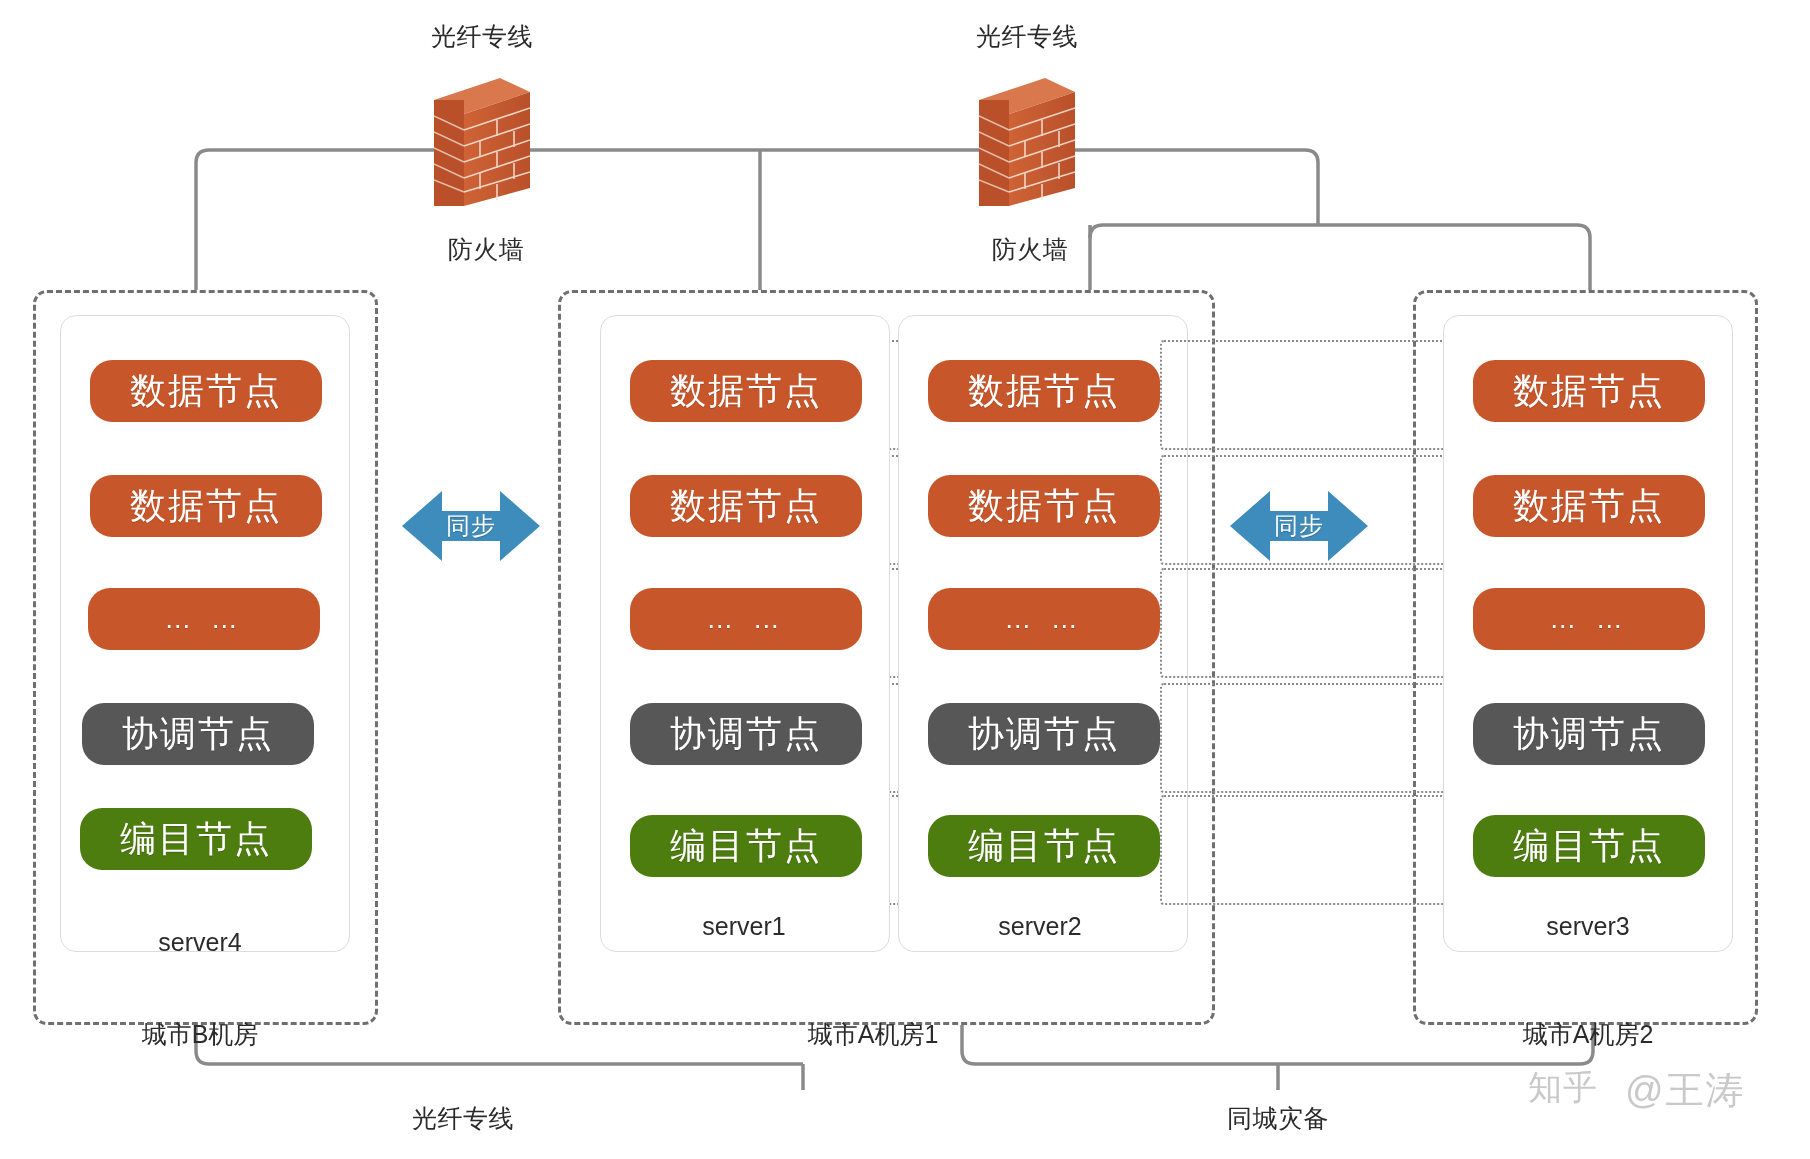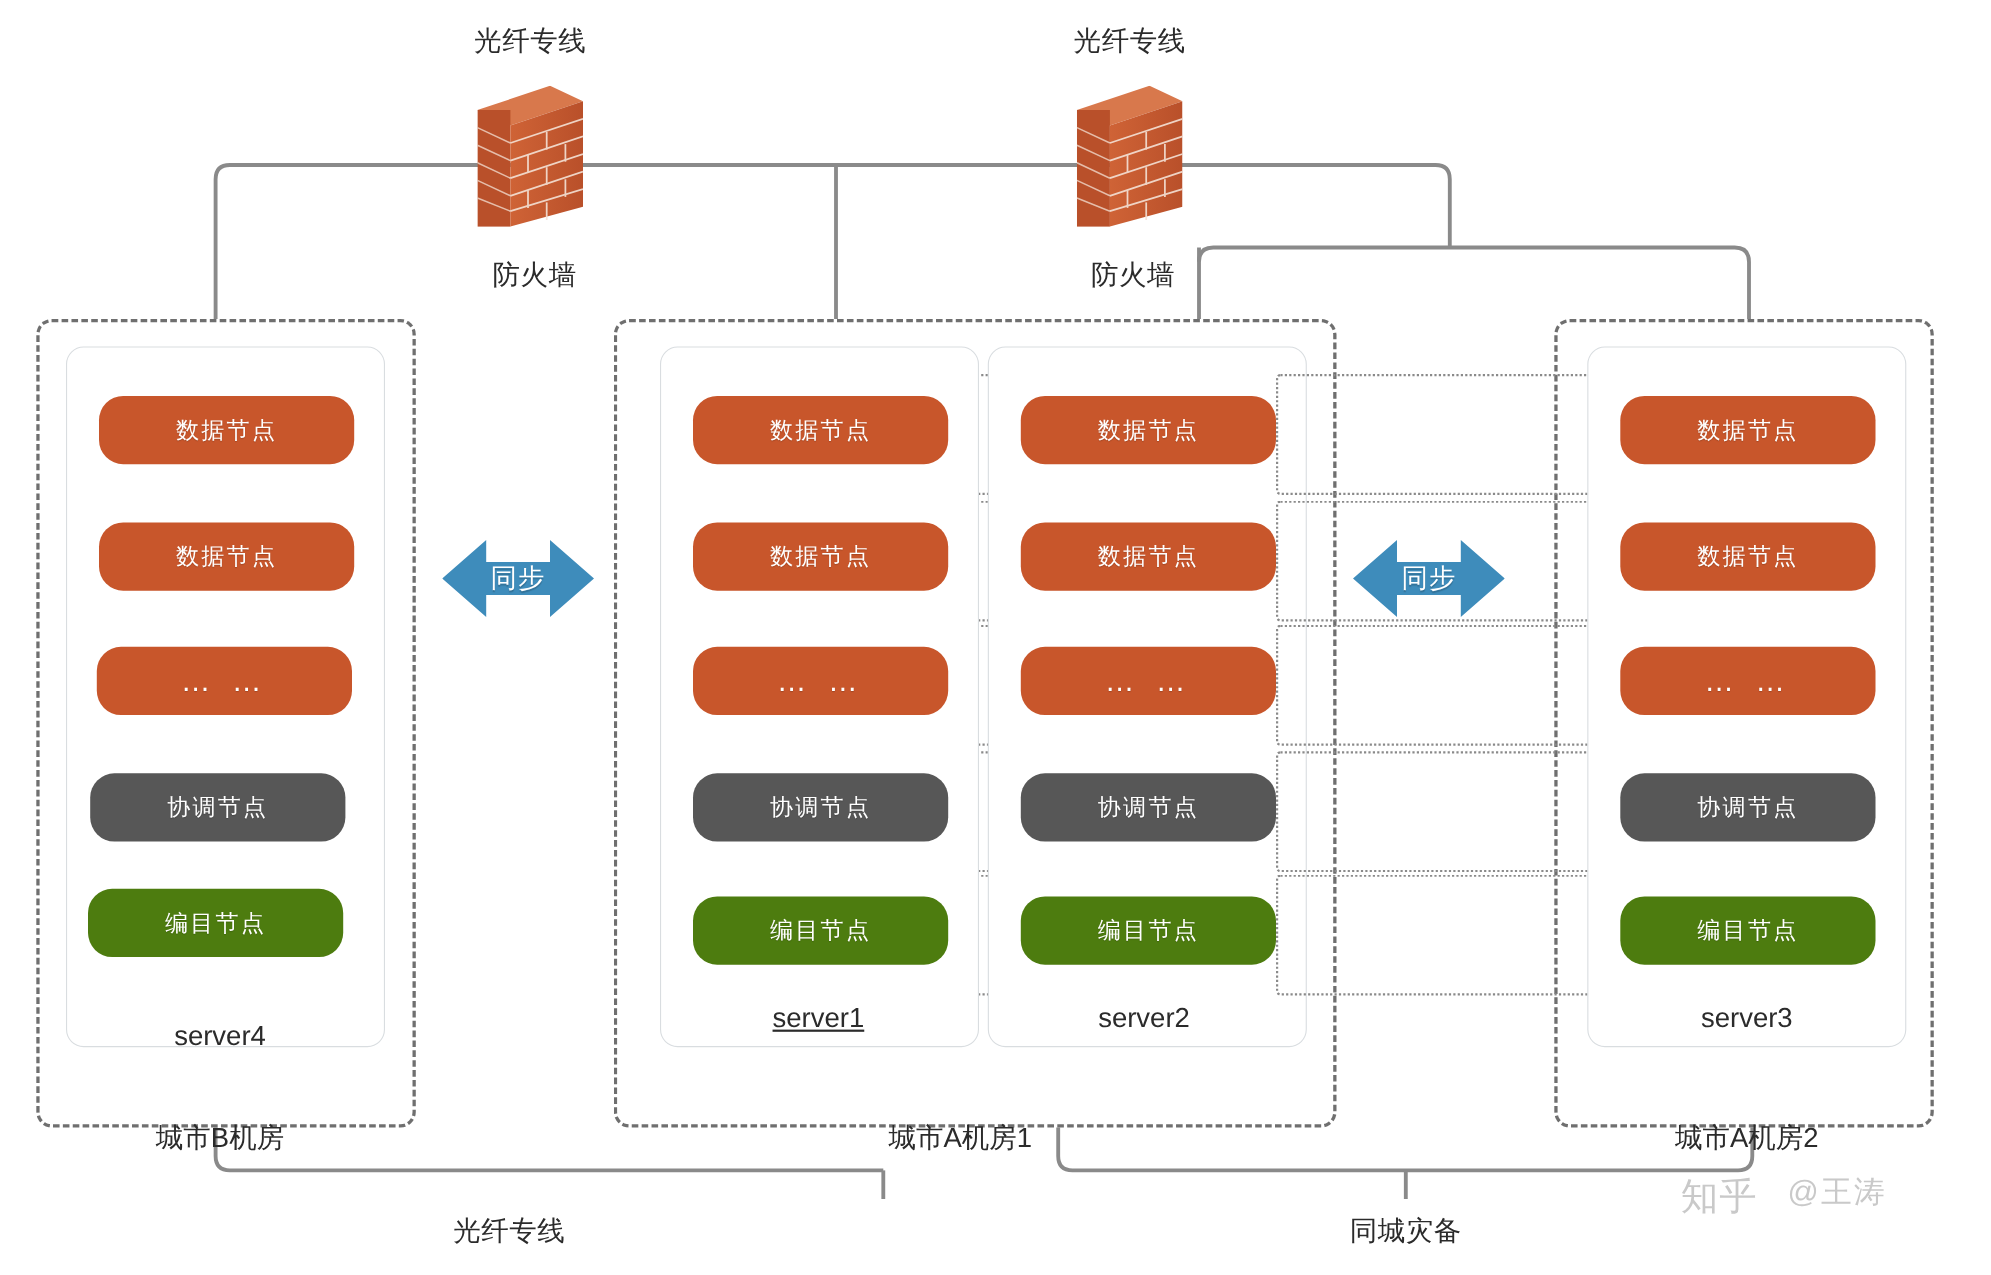--- a/index.html
+++ b/index.html
@@ -79,21 +79,21 @@
 
   
   .node {
     position: absolute;
     border-radius: 22px;
     box-sizing: border-box;
     display: flex;
     align-items: center;
     justify-content: center;
     color: #ffffff;
-    font-size: 21px;
+    font-size: 36px;
     letter-spacing: 2px;
     text-shadow: 0 1px 1px rgba(0,0,0,0.18);
   }
   .node.data   { background: #c8562b; }
   .node.ellip  { background: #c8562b; font-size: 27px; letter-spacing: 6px; }
   .node.coord  { background: #575757; }
   .node.catalog{ background: #4d7c0f; }
 
   
   .row-band {
@@ -115,21 +115,21 @@
     font-size: 24px;
     letter-spacing: 1px;
     transform: translate(-50%, -50%);
     text-shadow: 0 1px 1px rgba(0,0,0,0.2);
   }
 
   
   .watermark {
     position: absolute;
     color: #c9c9c9;
-    font-size: 28px;
+    font-size: 38px;
     white-space: nowrap;
     letter-spacing: 2px;
   }
   .wm-logo {
     position: absolute;
     color: #c9c9c9;
     font-size: 34px;
     white-space: nowrap;
     letter-spacing: 1px;
   }
@@ -265,21 +265,21 @@
   <div class="dc-box" style="left:558px; top:290px; width:657px; height:735px;"></div>
   <div class="dc-name" style="left:873px; top:970px;">城市A机房1</div>
 
   <div class="row-band" style="left:612px; top:340px; width:550px; height:110px;"></div>
   <div class="row-band" style="left:612px; top:455px; width:550px; height:110px;"></div>
   <div class="row-band" style="left:612px; top:568px; width:550px; height:110px;"></div>
   <div class="row-band" style="left:612px; top:683px; width:550px; height:110px;"></div>
   <div class="row-band" style="left:612px; top:795px; width:550px; height:110px;"></div>
 
   <div class="server-card" style="left:600px; top:315px; width:290px; height:637px;"></div>
-  <div class="server-name" style="left:744px; top:912px;text-decoration:underline;">server1</div>
+  <div class="server-name" style="left:744px; top:912px;">server1</div>
 
   <div class="node data" style="left:630px; top:360px; width:232px; height:62px;">数据节点</div>
   <div class="node data" style="left:630px; top:475px; width:232px; height:62px;">数据节点</div>
   <div class="node ellip" style="left:630px; top:588px; width:232px; height:62px;">… …</div>
   <div class="node coord" style="left:630px; top:703px; width:232px; height:62px;">协调节点</div>
   <div class="node catalog" style="left:630px; top:815px; width:232px; height:62px;">编目节点</div>
 
   <div class="server-card" style="left:898px; top:315px; width:290px; height:637px;"></div>
   <div class="server-name" style="left:1040px; top:912px;">server2</div>
 

